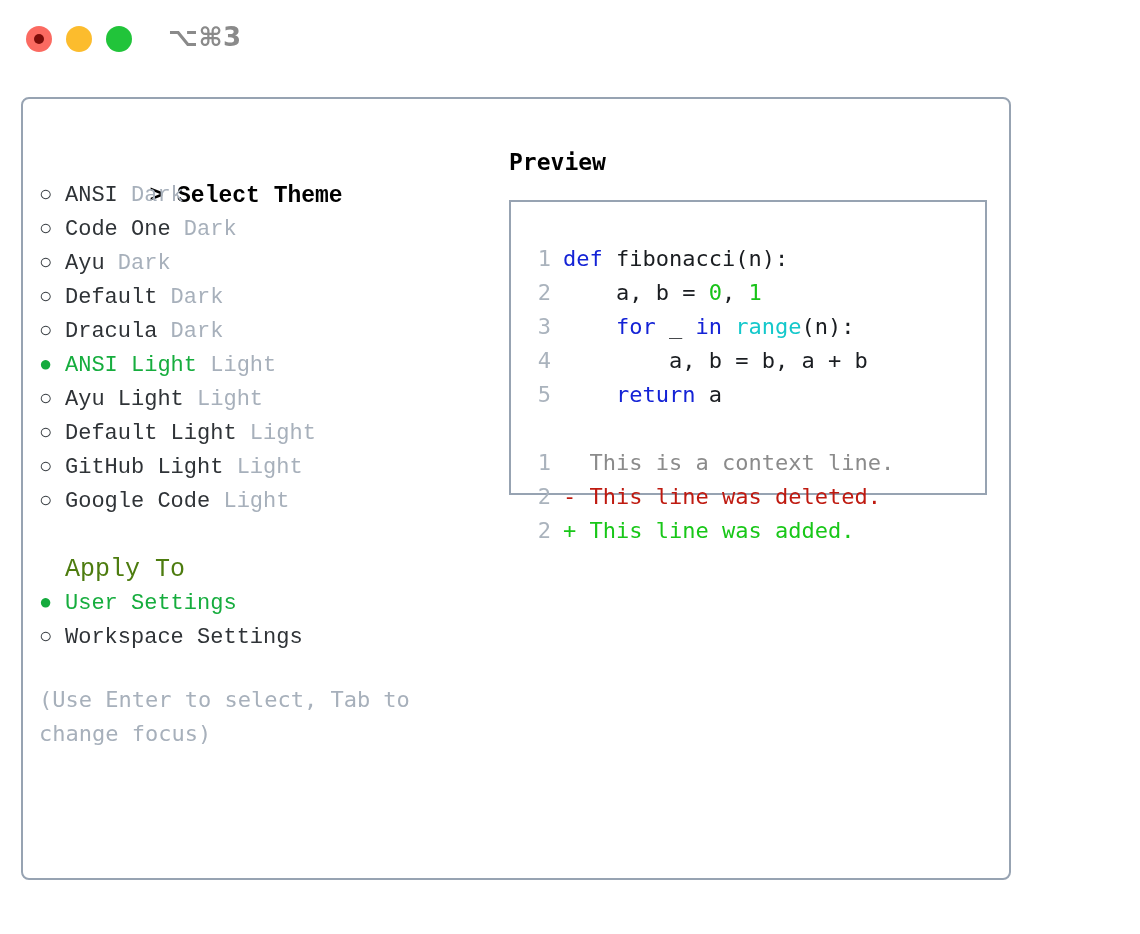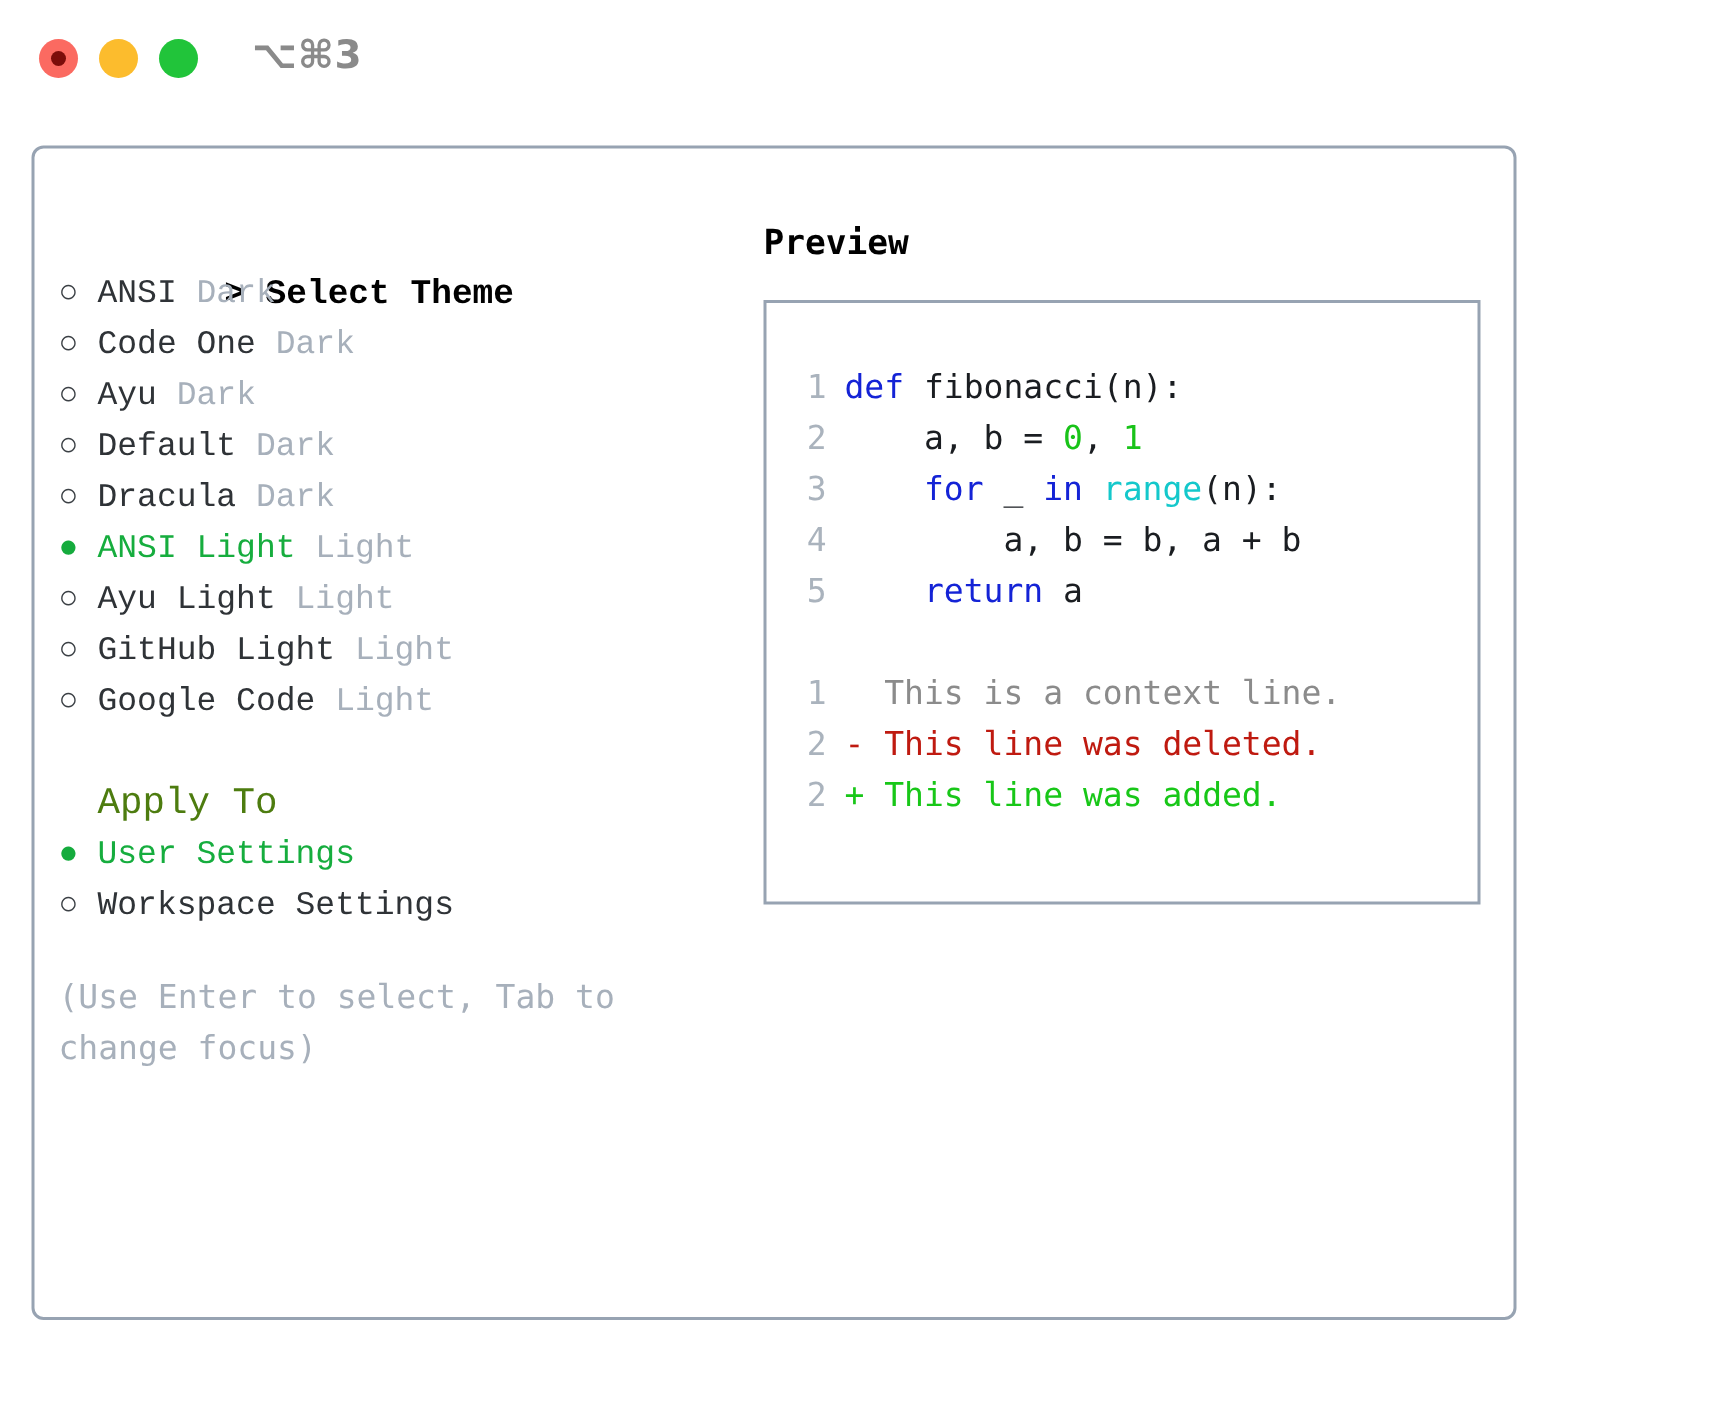--- a/index.html
+++ b/index.html
@@ -129,21 +129,21 @@
   #preview-title {
     font-size: 23px;
     font-weight: 700;
     color: #000000;
     line-height: 34px;
     white-space: pre;
   }
   #code-box {
     margin-top: 21px;
     width: 478px;
-    height: 403px;
+    height: 295px;
     border: 2px solid #97a3b2;
     box-sizing: border-box;
     background: #ffffff;
     position: relative;
   }
   #code-inner {
     position: absolute;
     left: 14px;
     top: 40px;
     right: 4px;
@@ -189,20 +189,21 @@
         <span>&gt; </span><span>Select Theme</span>
       </div>
       <div id="theme-list">
           <div class="tline"><span class="bullet">○</span><span class="theme-name">ANSI</span><span class="theme-kind"> Dark</span></div>
           <div class="tline"><span class="bullet">○</span><span class="theme-name">Code One</span><span class="theme-kind"> Dark</span></div>
           <div class="tline"><span class="bullet">○</span><span class="theme-name">Ayu</span><span class="theme-kind"> Dark</span></div>
           <div class="tline"><span class="bullet">○</span><span class="theme-name">Default</span><span class="theme-kind"> Dark</span></div>
           <div class="tline"><span class="bullet">○</span><span class="theme-name">Dracula</span><span class="theme-kind"> Dark</span></div>
           <div class="tline"><span class="bullet filled">●</span><span class="theme-name selected">ANSI Light</span><span class="theme-kind"> Light</span></div>
           <div class="tline"><span class="bullet">○</span><span class="theme-name">Ayu Light</span><span class="theme-kind"> Light</span></div>
+          <div class="tline"><span class="bullet">○</span><span class="theme-name">Default Light</span><span class="theme-kind"> Light</span></div>
           <div class="tline"><span class="bullet">○</span><span class="theme-name">GitHub Light</span><span class="theme-kind"> Light</span></div>
           <div class="tline"><span class="bullet">○</span><span class="theme-name">Google Code</span><span class="theme-kind"> Light</span></div>
         </div>
 
       <div id="spacer-row"></div>
 
       <div class="tline apply-header">Apply To</div>
       <div id="apply-list">
           <div class="tline"><span class="bullet filled">●</span><span class="apply-label selected">User Settings</span></div>
           <div class="tline"><span class="bullet">○</span><span class="apply-label">Workspace Settings</span></div>

